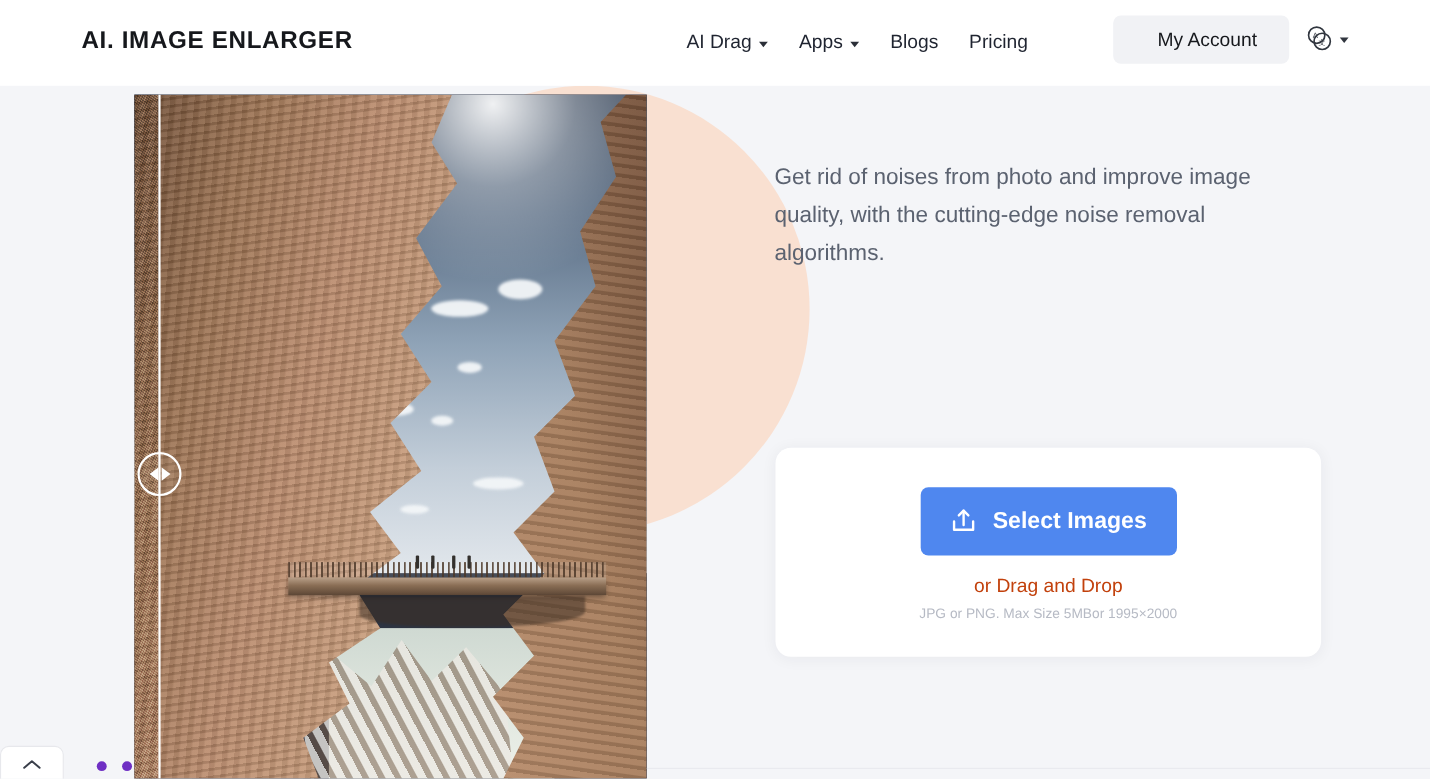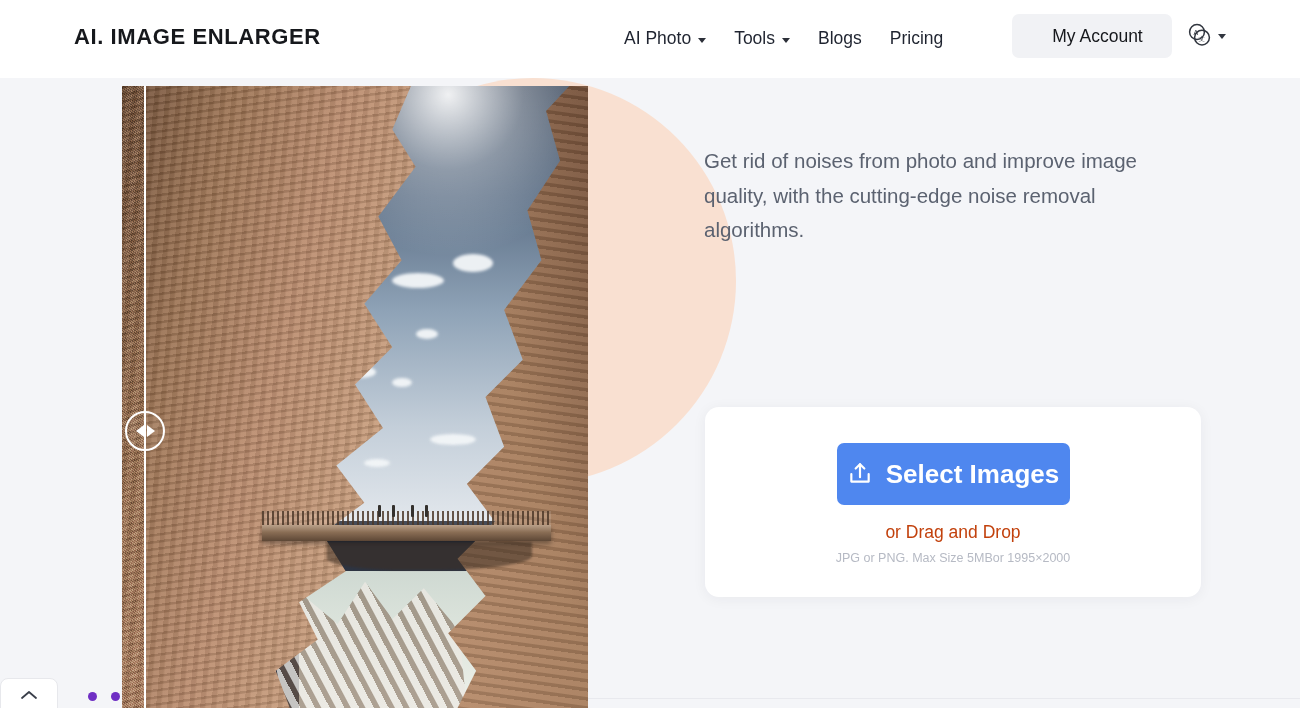--- a/index.html
+++ b/index.html
@@ -310,21 +310,21 @@
   }
 
   #select-btn {
     margin-top: 36px;
     width: 233px;
     height: 62px;
     background: #4f87ef;
     border: none;
     border-radius: 7px;
     color: #ffffff;
-    font-size: 26px;
+    font-size: 21px;
     font-weight: bold;
     font-family: "Liberation Sans", sans-serif;
     display: flex;
     align-items: center;
     justify-content: center;
     gap: 13px;
     cursor: pointer;
   }
 
   #drag-text {
@@ -386,26 +386,26 @@
 
 <div id="page">
 
   <div id="header">
 
     <div id="logo">AI. IMAGE ENLARGER</div>
 
     <nav id="nav">
 
       <div class="nav-item">
-        <span class="label">AI Photo</span>
+        <span class="label">AI Drag</span>
         <span class="caret"></span>
       </div>
 
       <div class="nav-item">
-        <span class="label">Tools</span>
+        <span class="label">Apps</span>
         <span class="caret"></span>
       </div>
 
       <div class="nav-item">
         <span class="label">Blogs</span>
       </div>
 
       <div class="nav-item">
         <span class="label">Pricing</span>
       </div>

